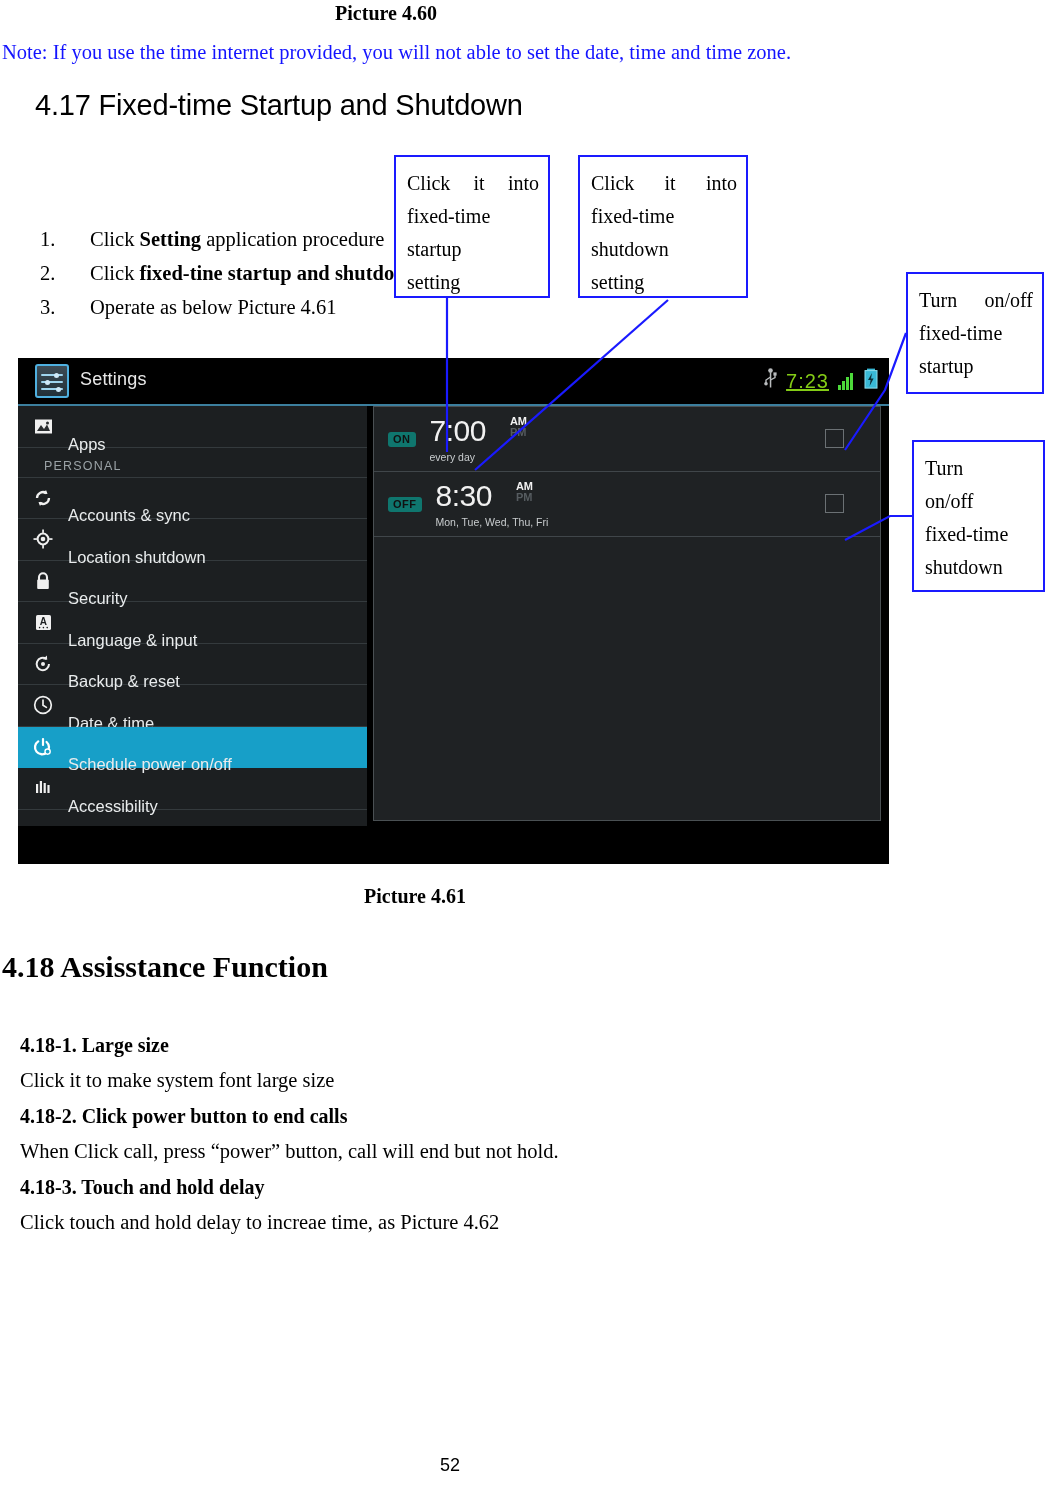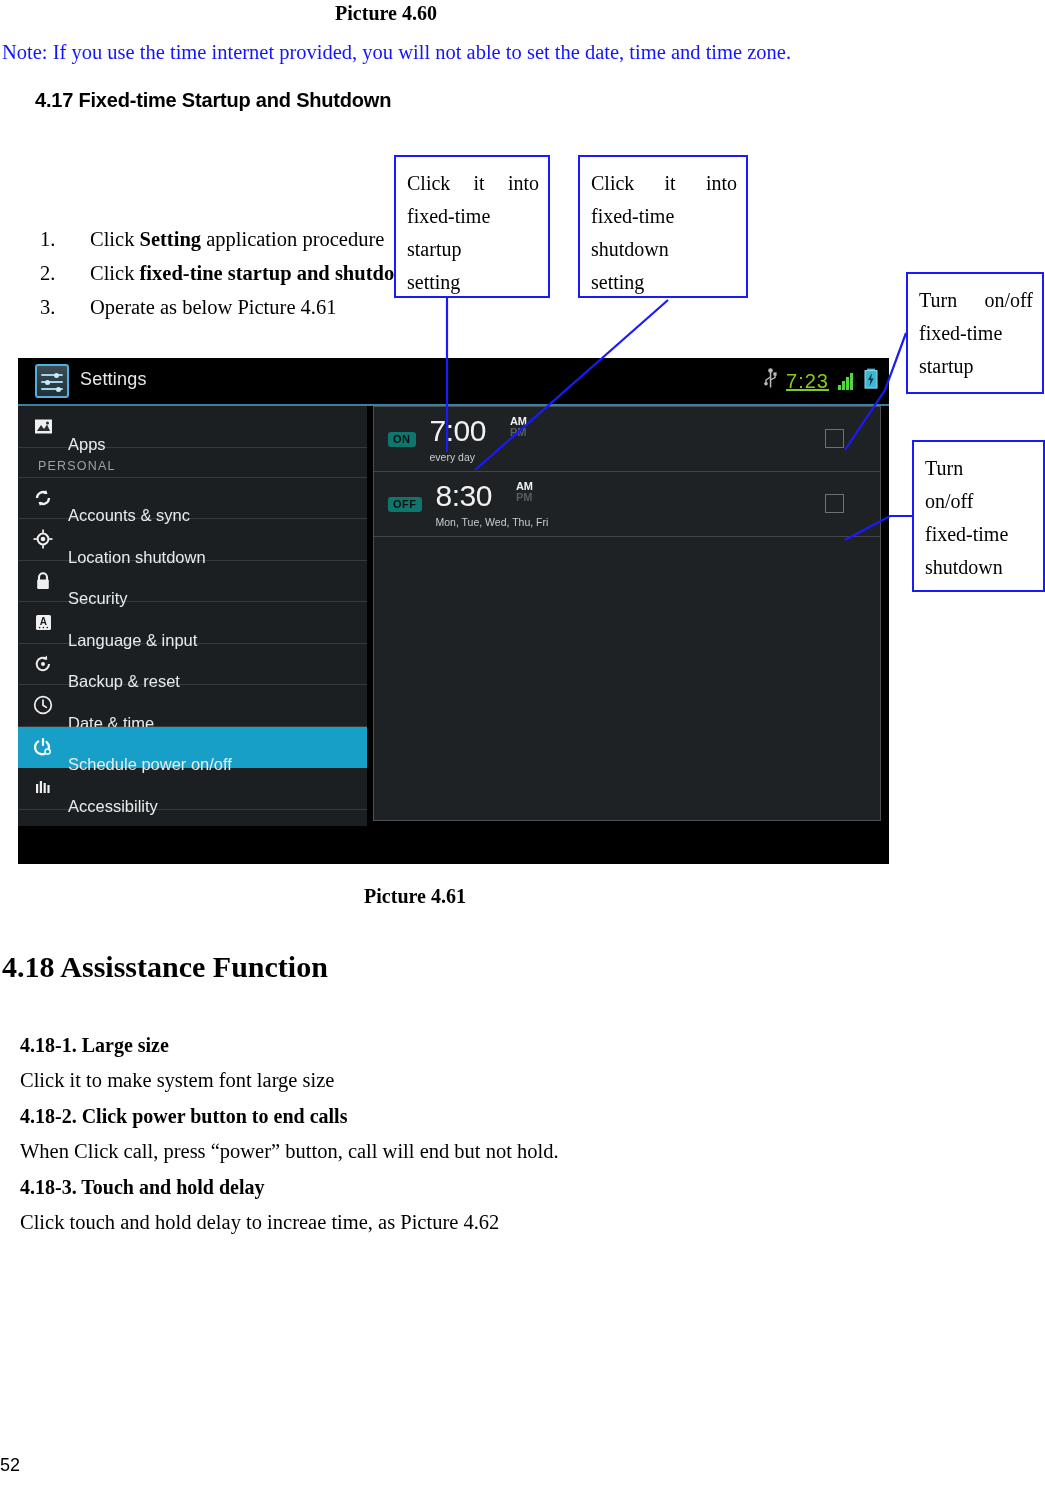--- a/index.html
+++ b/index.html
@@ -35,22 +35,22 @@
     font-size: 20.5px;
     color: #1414ff;
     font-family: "Liberation Serif", serif;
     white-space: nowrap;
   }
 
   #h-417 {
     position: absolute;
     left: 35px;
     top: 89px;
-    font-size: 20px;
-    font-weight: bold;
+    font-size: 29px;
+    font-weight: normal;
     font-family: "Liberation Sans", sans-serif;
     letter-spacing: -0.2px;
   }
 
   #h-418 {
     position: absolute;
     left: 2px;
     top: 950px;
     font-size: 30px;
     font-weight: bold;
@@ -95,20 +95,21 @@
     font-size: 20.5px;
     margin: 0 0 13px 0;
     white-space: nowrap;
   }
 
   #page-number {
     position: absolute;
     left: 0;
     top: 1455px;
     width: 900px;
+    text-align: center;
     font-size: 18px;
     font-family: "Liberation Sans", sans-serif;
   }
 
   
   .callout {
     position: absolute;
     border: 2px solid #1a1aff;
     background: #ffffff;
     box-sizing: border-box;
@@ -240,21 +241,21 @@
     font-size: 16.5px;
     font-family: "Liberation Sans", sans-serif;
     margin-left: 14px;
     white-space: nowrap;
     margin-top: 36px;
   }
   .side-head {
     height: 30px;
     display: flex;
     align-items: flex-end;
-    padding-left: 20px;
+    padding-left: 26px;
     padding-bottom: 4px;
     color: #9aa2a6;
     font-size: 12.5px;
     font-family: "Liberation Sans", sans-serif;
     letter-spacing: 1.2px;
     border-bottom: 1px solid #343a3d;
     box-sizing: border-box;
   }
   .side-icon {
     width: 22px; height: 22px;

